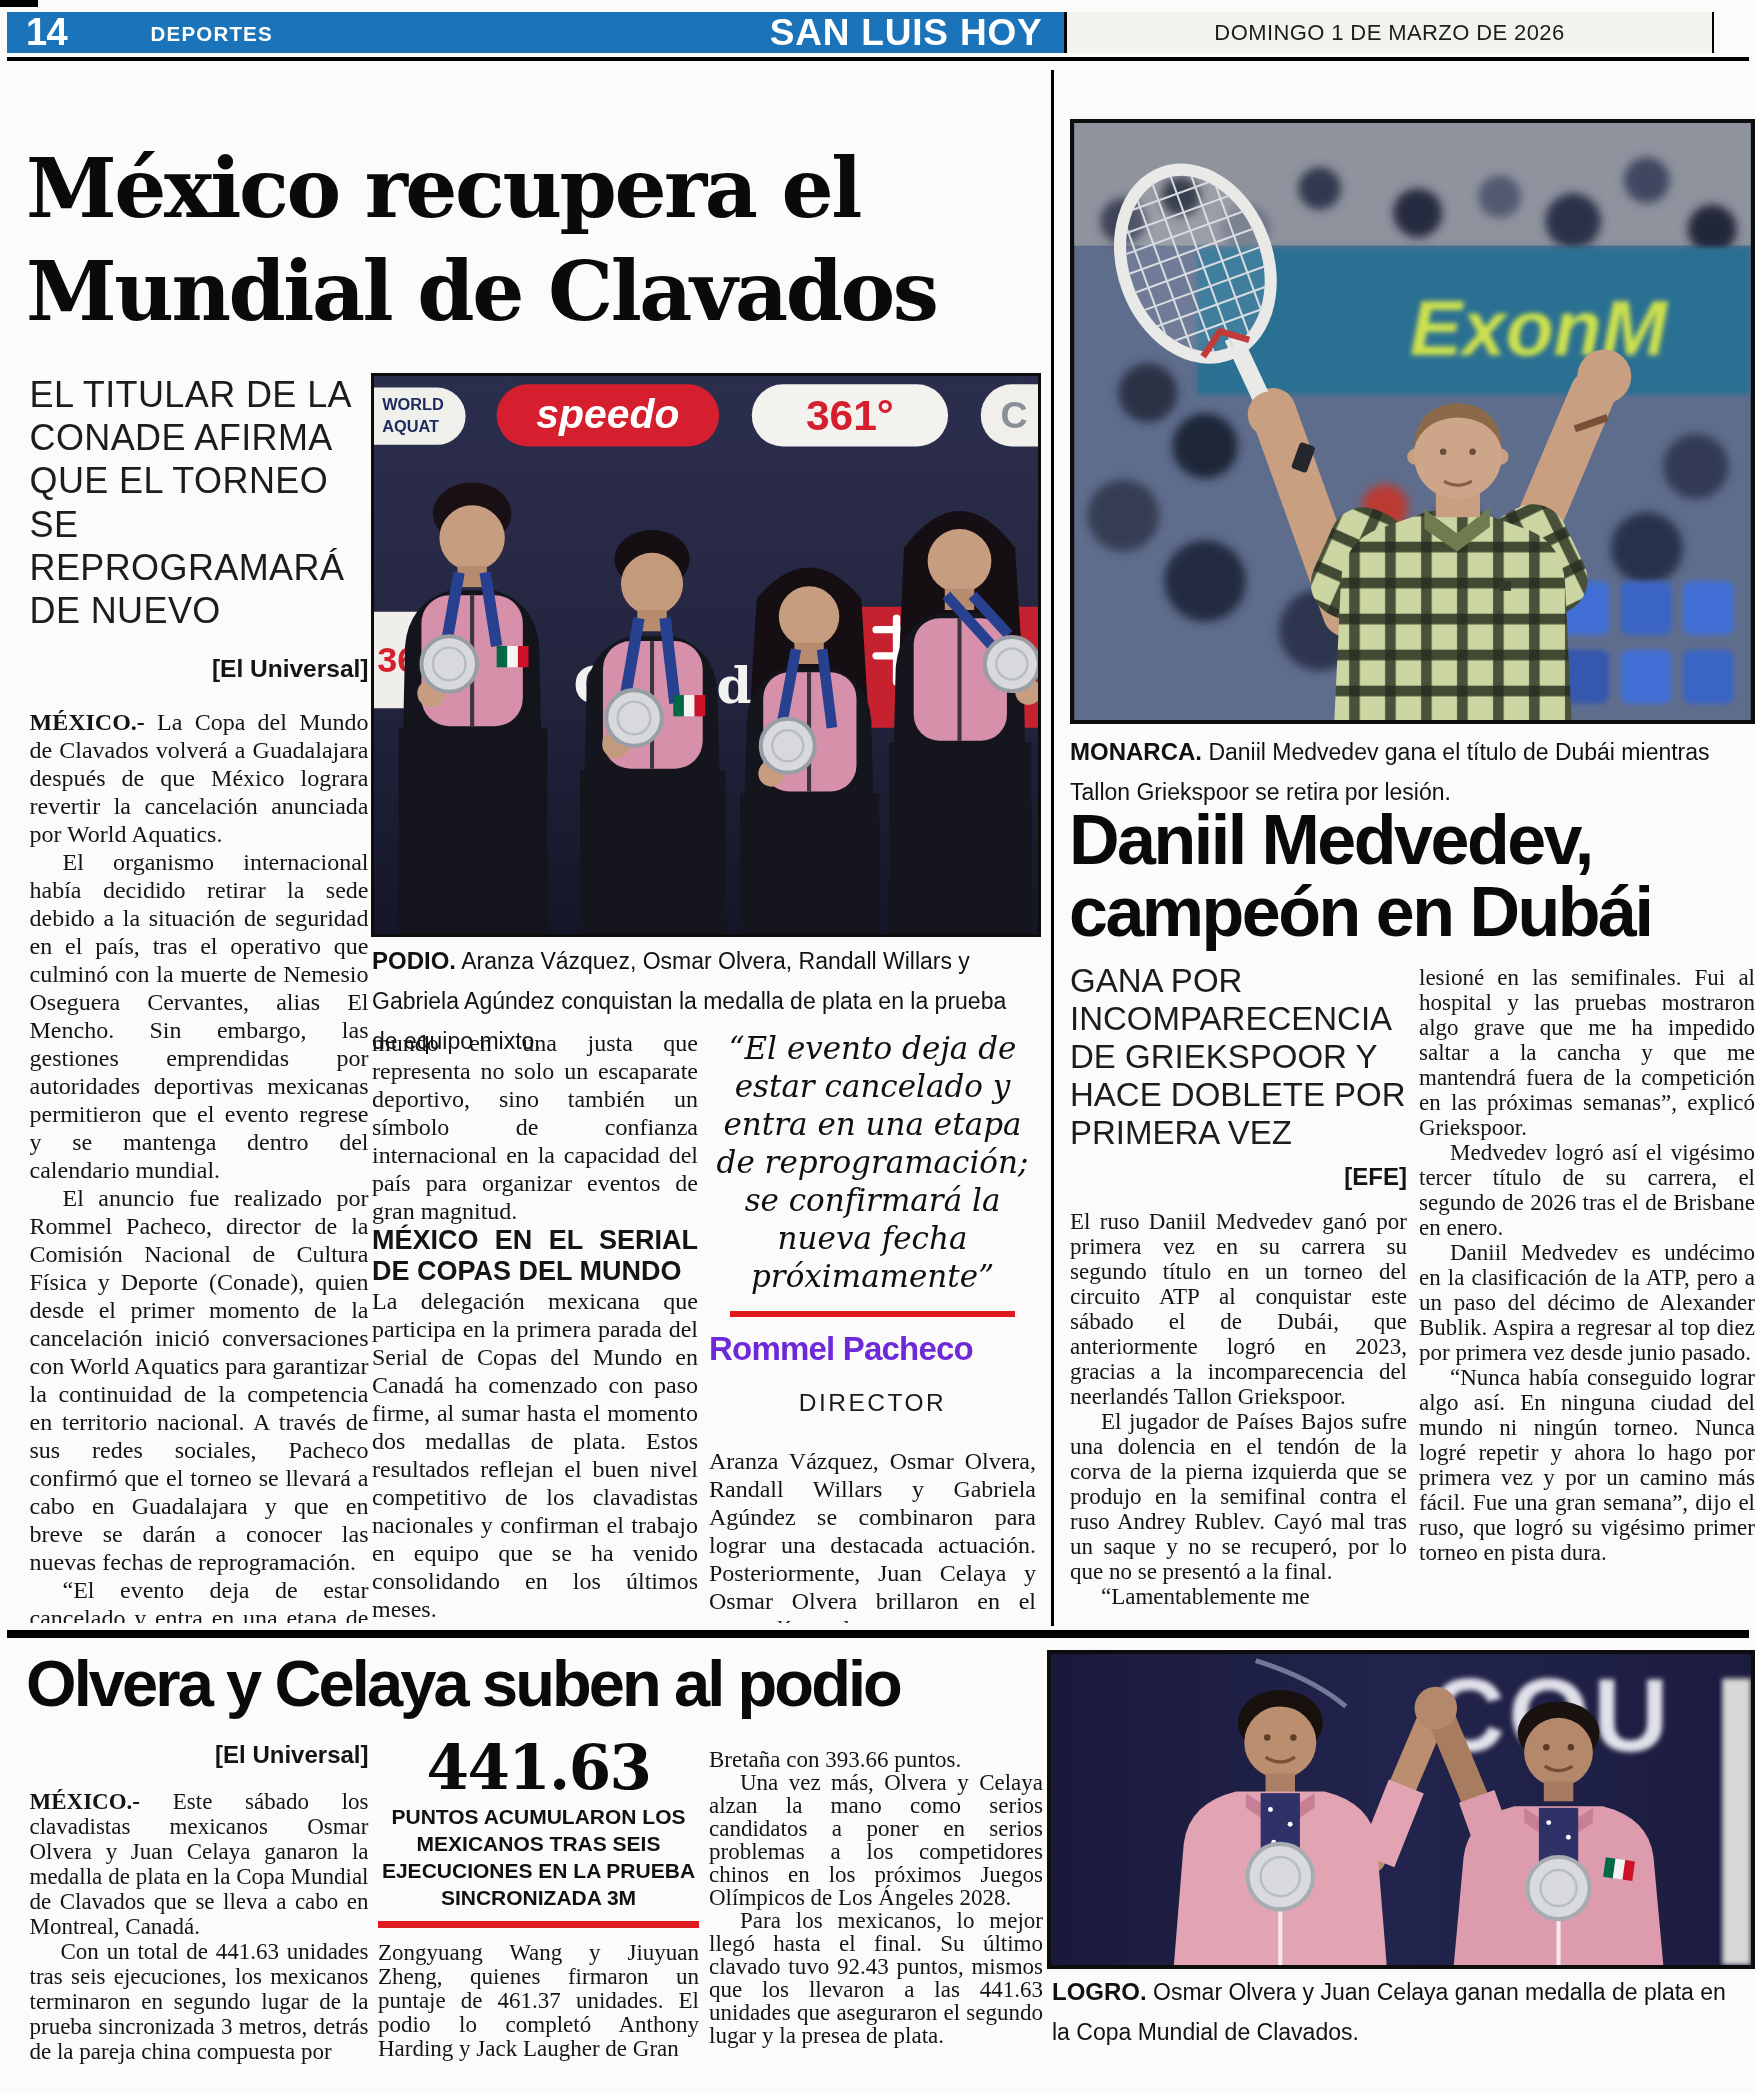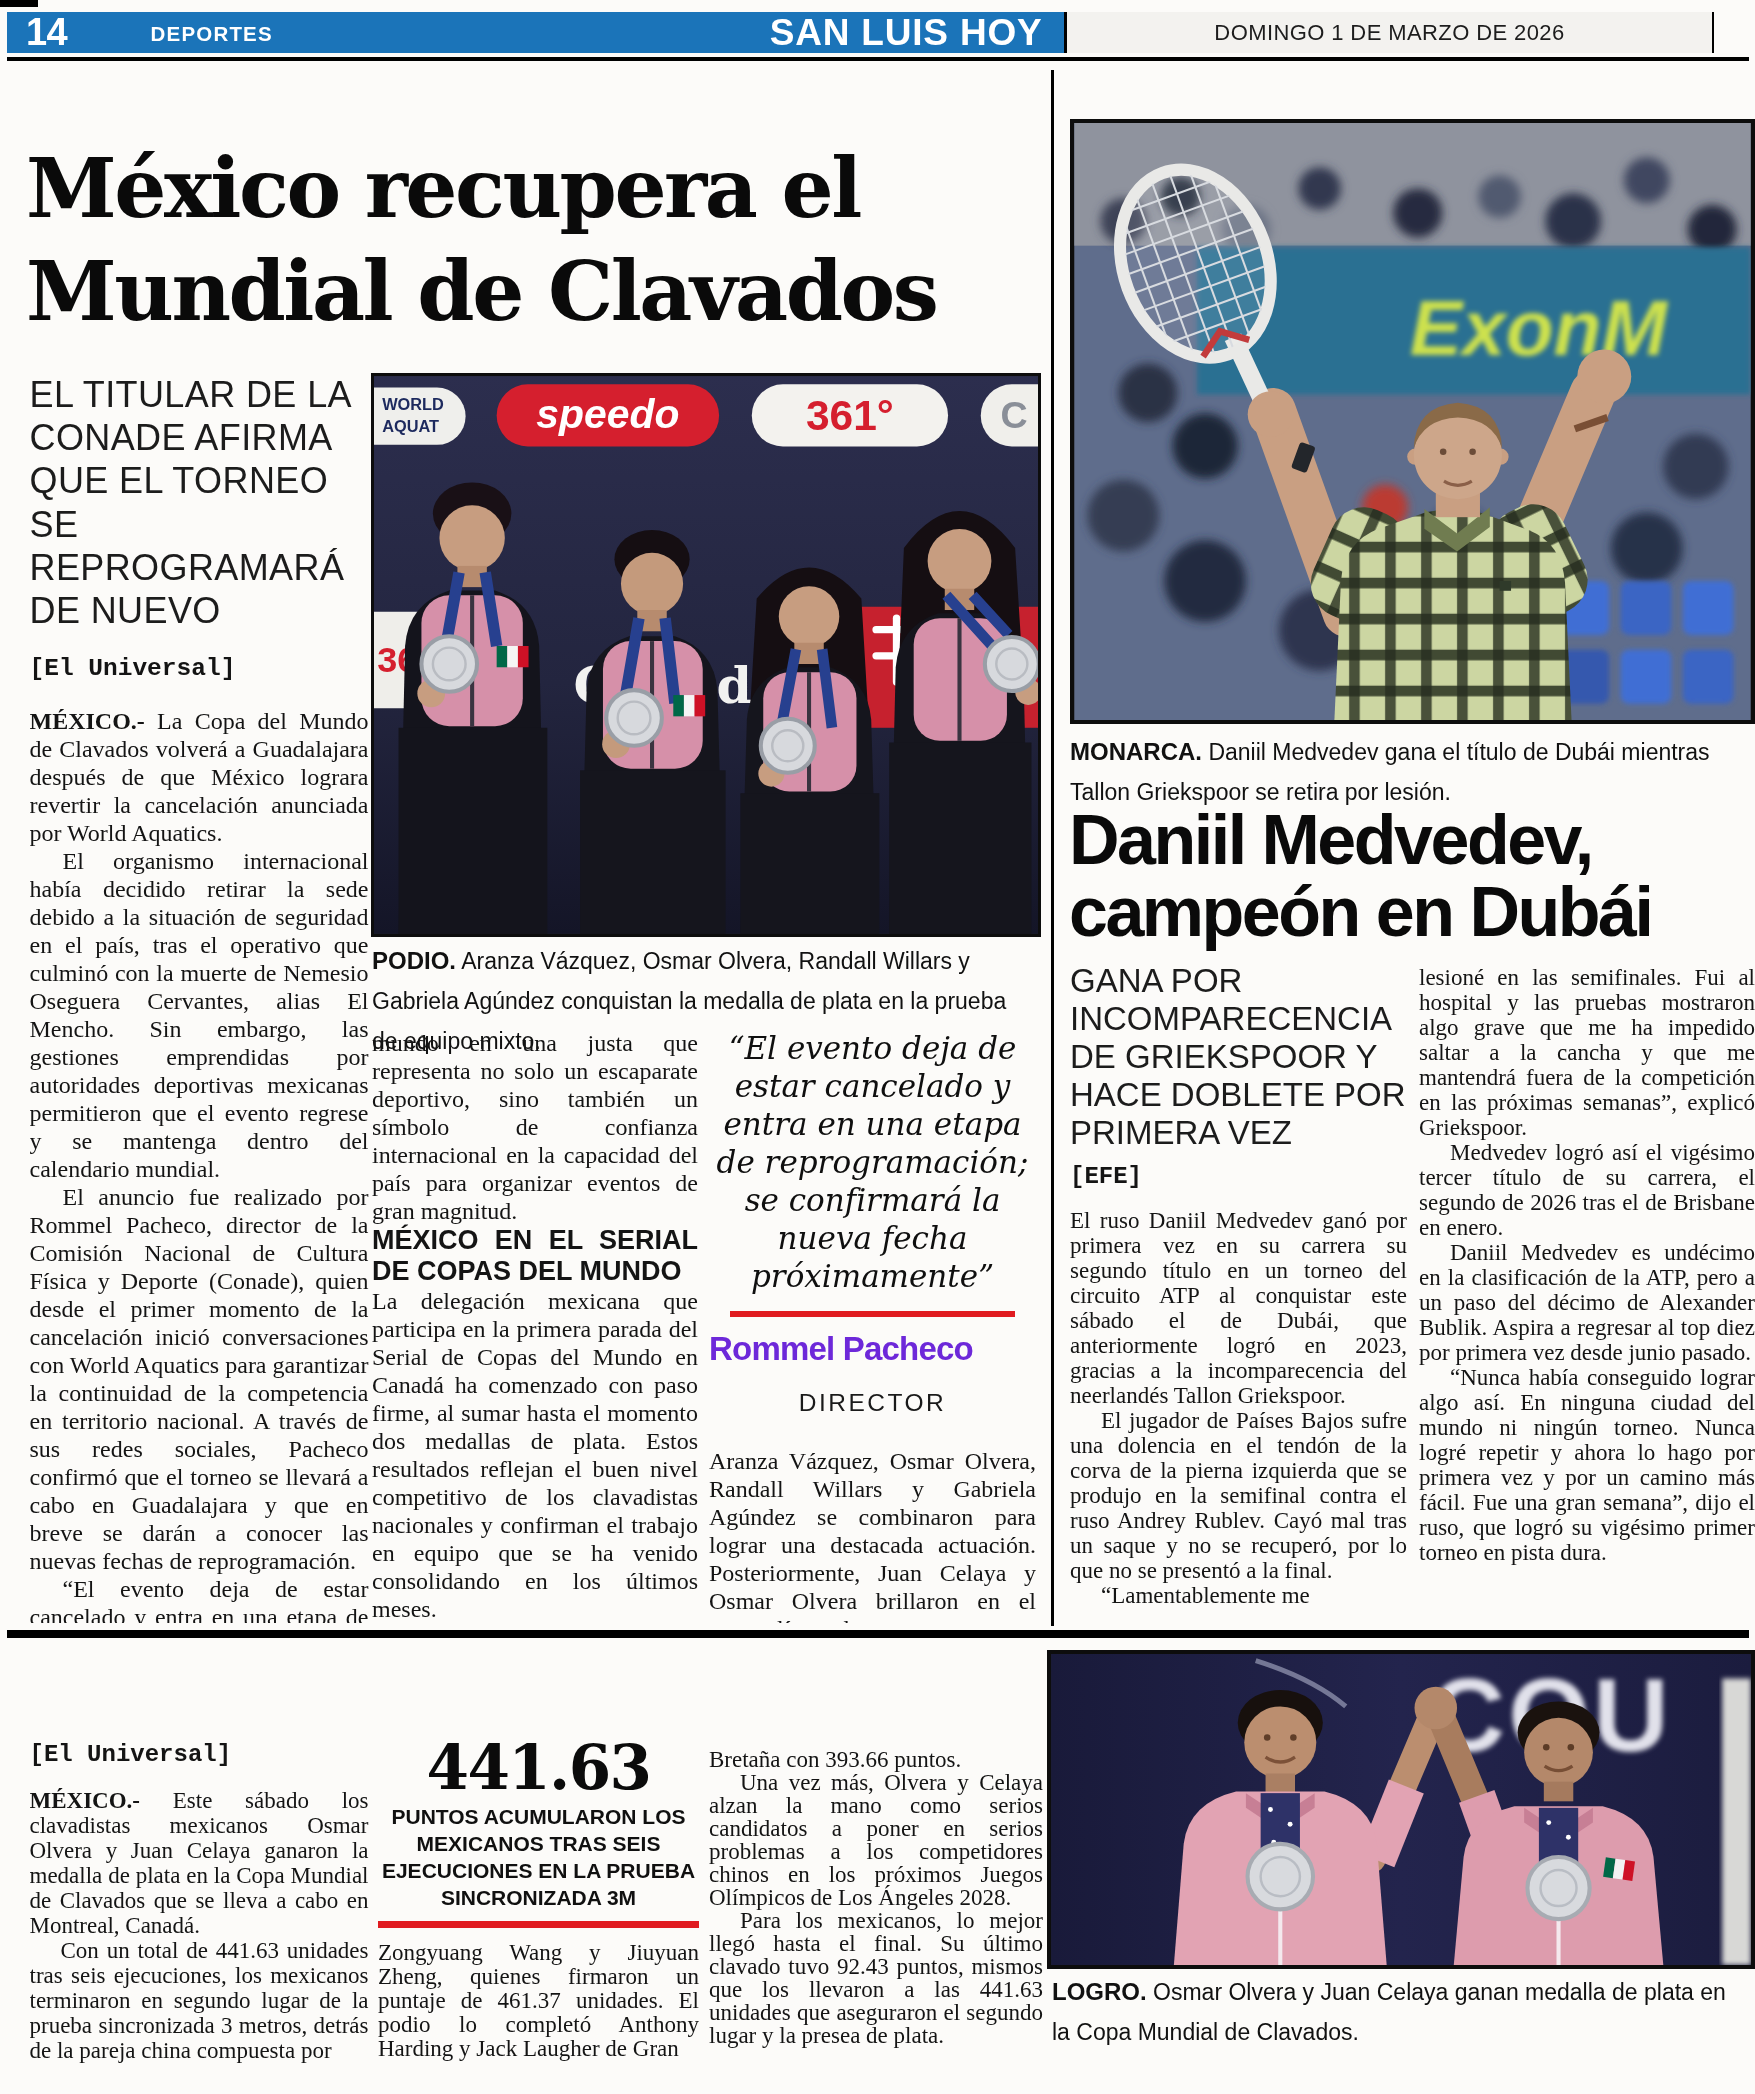--- a/index.html
+++ b/index.html
@@ -20,21 +20,21 @@
   #header-rule{left:6.5px;top:57px;width:1742px;height:4.1px;background:#000;}
 
   
   #kicker{left:29.5px;top:100px;width:1015px;font-size:33px;color:#111;letter-spacing:0px;}
   #kicker b{font-weight:800;}
   #main-headline{left:26px;top:137px;width:1021px;font-weight:bold;font-size:82px;line-height:1.26;letter-spacing:-2.5px;color:#0a0a0a;}
 
   .colblock{overflow:hidden;}
   #main-col1{left:29.5px;top:373px;width:339px;height:1250px;}
   #main-subhead{font-size:36px;line-height:1.2;font-weight:400;color:#1c1c1c;letter-spacing:0.4px;}
-  .byline{text-align:left;font-weight:bold;font-size:24.5px;margin:23px 0 0 0;font-family:Liberation Mono, monospace;}
+  .byline{text-align:right;font-weight:bold;font-size:24.5px;margin:23px 0 0 0;font-family:Liberation Sans, sans-serif;}
   .bodytext{font-size:24px;line-height:28px;text-align:justify;margin-top:24.5px;}
   .bodytext p{margin:0;}
   .bodytext p.ind{text-indent:33px;}
   .lead-in{font-weight:bold;}
   #main-col2{left:372px;top:1029px;width:326px;height:594px;}
   #main-col2 .bodytext{margin-top:0;}
   .inner-subhead{font-family:"Liberation Sans",sans-serif;font-weight:bold;font-size:27px;line-height:1.14;margin:14.7px 0 8.2px 0;text-indent:0 !important;}
   #main-col3{left:709px;top:1029px;width:327px;height:594px;}
   #pull-quote{font-family:"DejaVu Serif",serif;font-style:italic;font-size:31px;line-height:38px;text-align:center;color:#0f0f0f;}
   .red-rule{height:5.7px;background:#e01b20;}
@@ -353,20 +353,21 @@
     <div class="tbody">
       <p>lesioné en las semifinales. Fui al hospital y las pruebas mostraron algo grave que me ha impedido saltar a la cancha y que me mantendrá fuera de la competición en las próximas semanas”, explicó Griekspoor.</p>
       <p class="ind">Medvedev logró así el vigésimo tercer título de su carrera, el segundo de 2026 tras el de Brisbane en enero.</p>
       <p class="ind">Daniil Medvedev es undécimo en la clasificación de la ATP, pero a un paso del décimo de Alexander Bublik. Aspira a regresar al top diez por primera vez desde junio pasado.</p>
       <p class="ind">“Nunca había conseguido lograr algo así. En ninguna ciudad del mundo ni ningún torneo. Nunca logré repetir y ahora lo hago por primera vez y por un camino más fácil. Fue una gran semana”, dijo el ruso, que logró su vigésimo primer torneo en pista dura.</p>
     </div>
   </div>
 
   <div class="abs" id="big-rule"></div>
 
+  <h2 class="abs sans" id="bottom-headline" style="margin:0;">Olvera y Celaya suben al podio</h2>
 
   <div class="abs colblock" id="bottom-col1">
     <div class="byline">[El Universal]</div>
     <div class="bbody">
       <p><span class="lead-in">MÉXICO.-</span><span> Este sábado los clavadistas mexicanos Osmar Olvera y Juan Celaya ganaron la medalla de plata en la Copa Mundial de Clavados que se lleva a cabo en Montreal, Canadá.</span></p>
       <p class="ind">Con un total de 441.63 unidades tras seis ejecuciones, los mexicanos terminaron en segundo lugar de la prueba sincronizada 3 metros, detrás de la pareja china compuesta por</p>
     </div>
   </div>
 
   <div class="abs colblock" id="bottom-col2">

